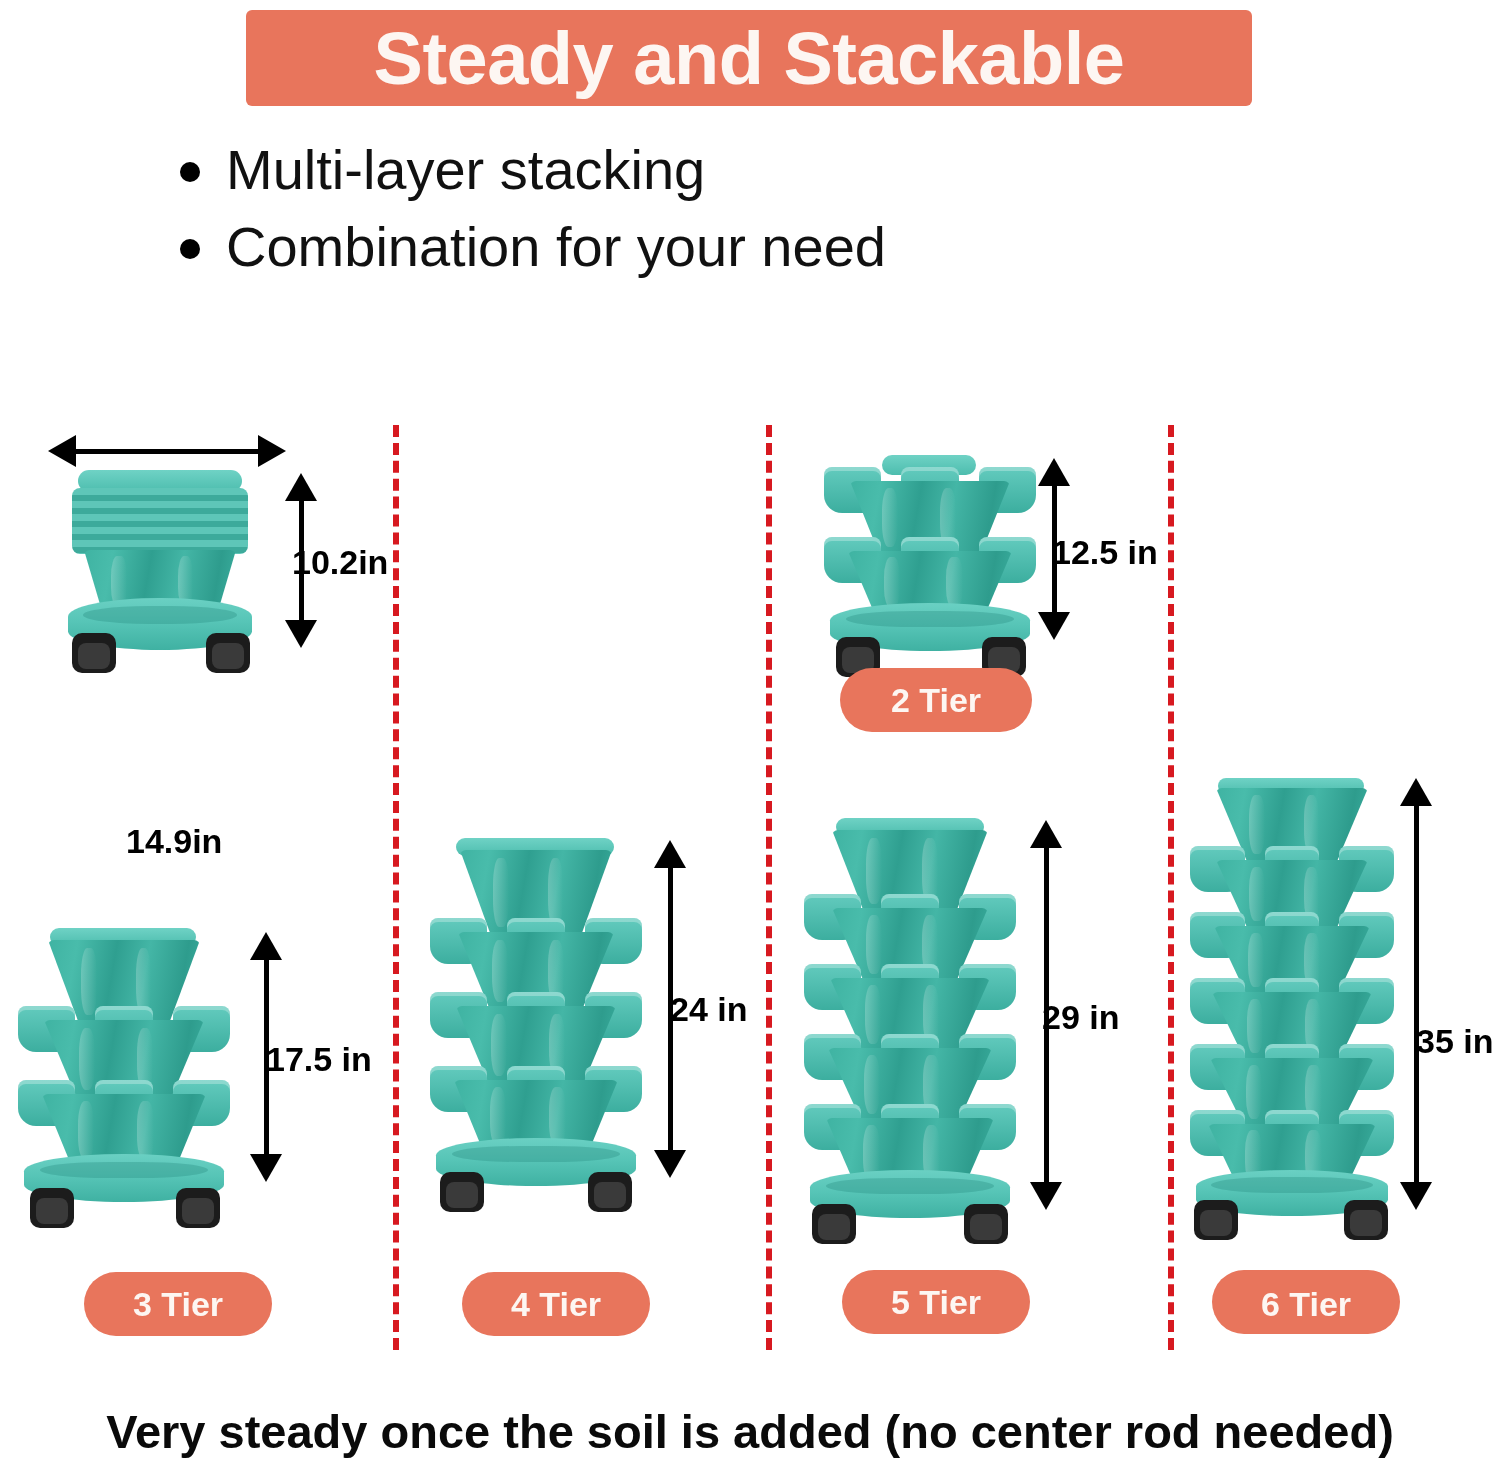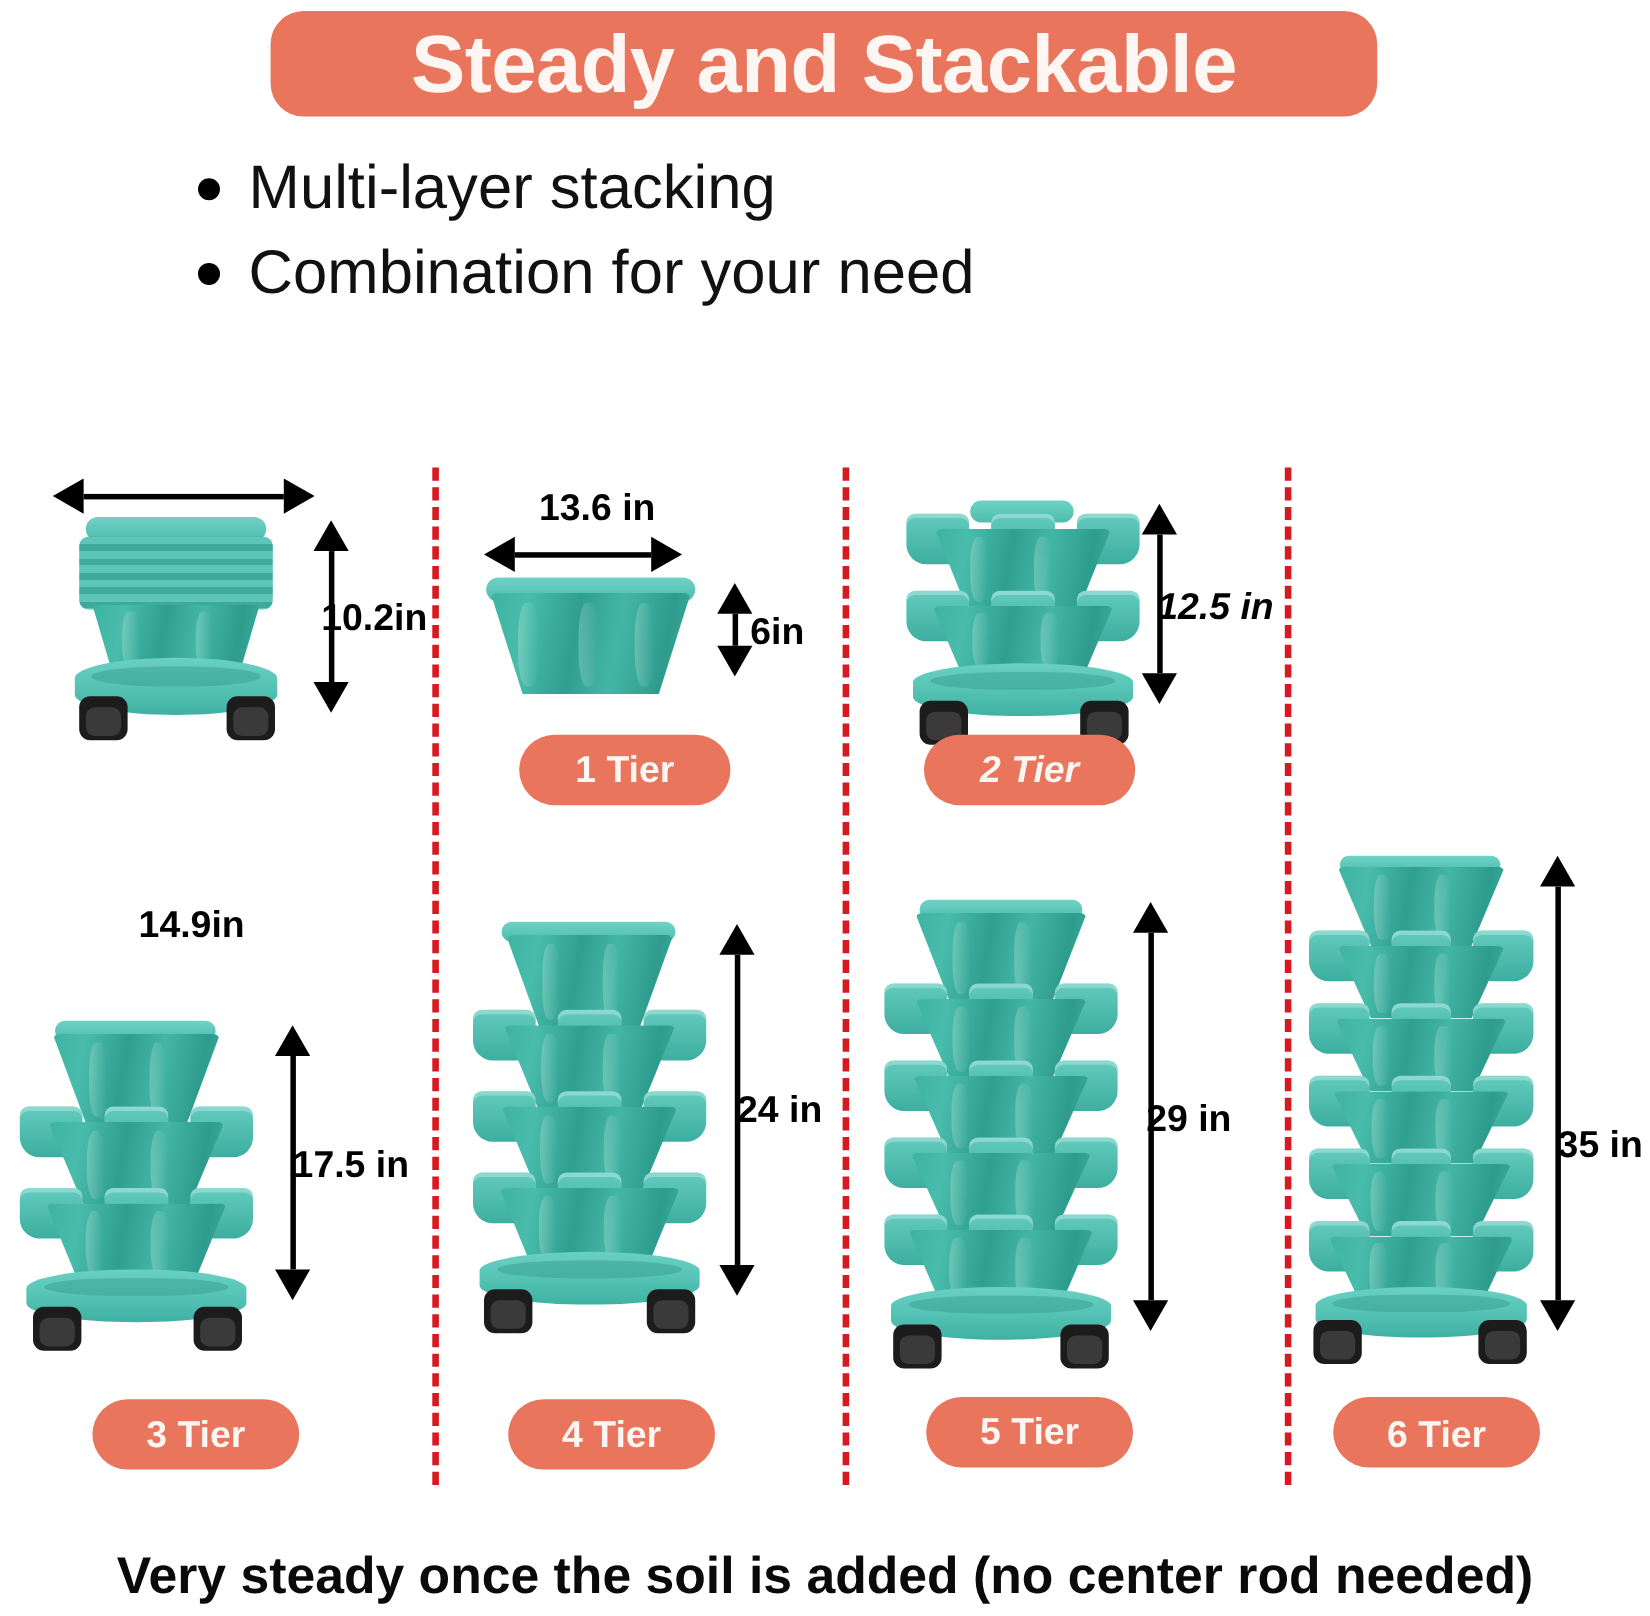--- a/index.html
+++ b/index.html
@@ -8,21 +8,21 @@
     background:#ffffff;
     font-family:"Liberation Sans", sans-serif;
     overflow:hidden;
     position:relative;
   }
   .stage{position:relative;width:1500px;height:1469px;}
 
   
   .banner{
     position:absolute;left:246px;top:10px;width:1006px;height:96px;
-    background:#e8755c;border-radius:30px;
+    background:#e8755c;border-radius:6px;
     display:flex;align-items:center;justify-content:center;
   }
   .banner-text{
     color:#fdf6f2;font-size:74px;font-weight:bold;letter-spacing:-0.5px;
     font-family:"Liberation Sans", sans-serif;
     white-space:nowrap;
   }
 
   .bullets{position:absolute;left:180px;top:136px;width:1000px;text-align:center;}
   .bullet{display:flex;align-items:flex-start;margin-bottom:10px;}
@@ -173,51 +173,22 @@
 
     <div class="dim-v" style="left:285px;top:63px;height:175px;">
       <div class="av-t"></div>
         <div class="line"></div>
         <div class="av-b"></div>
     </div>
     <div class="dim-label" style="left:292px;top:133px;">10.2in</div>
 
   </div>
 
-  <div class="panel" style="left:400px;top:430px;width:366px;height:300px;">
-
-    <div class="dim-label" style="left:90px;top:13px;">13.6 in</div>
-    <div class="dim-h" style="left:40px;top:58px;width:180px;">
-      <div class="ah-l"></div>
-        <div class="line"></div>
-        <div class="ah-r"></div>
-    </div>
-
-    <div class="stack" style="left:40px;top:95px;width:195px;height:115px;">
-      <div class="lid" style="left:2px;top:0;width:190px;height:22px;"></div>
-      <div class="pot" style="left:6px;top:14px;width:182px;height:92px;clip-path:polygon(0 0,100% 0,84% 100%,16% 100%);">
-        <div class="flute" style="left:14%;"></div>
-          <div class="flute" style="left:44%;"></div>
-          <div class="flute" style="left:72%;"></div>
-      </div>
-    </div>
-
-    <div class="dim-v" style="left:252px;top:100px;height:85px;">
-      <div class="av-t"></div>
-        <div class="line"></div>
-        <div class="av-b"></div>
-    </div>
-    <div class="dim-label" style="left:282px;top:125px;">6in</div>
-
-    <div class="pill" style="position:absolute;left:72px;top:238px;width:140px;height:44px;">
-      <span class="pill-text">1 Tier</span>
-    </div>
-  </div>
-
-  <div class="panel" style="left:790px;top:430px;width:378px;height:300px;font-style:italic;">
+
+  <div class="panel" style="left:790px;top:430px;width:378px;height:300px;">
 
     <div class="stack" style="left:40px;top:25px;width:200px;height:190px;">
       <div class="lid" style="left:52px;top:0;width:94px;height:20px;"></div>
 
       <div class="cups" style="top:12px;">
         <div class="cup"></div>
         <div class="cup"></div>
         <div class="cup"></div>
       </div>
       <div class="pot" style="left:20px;top:26px;width:160px;height:72px;clip-path:polygon(0 0,100% 0,82% 100%,18% 100%);">

